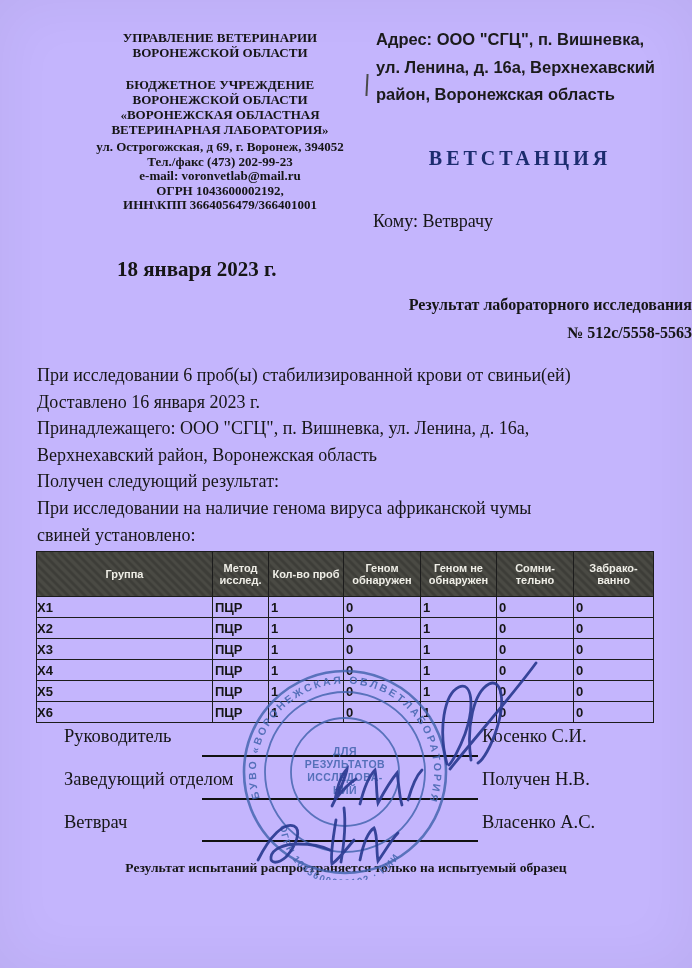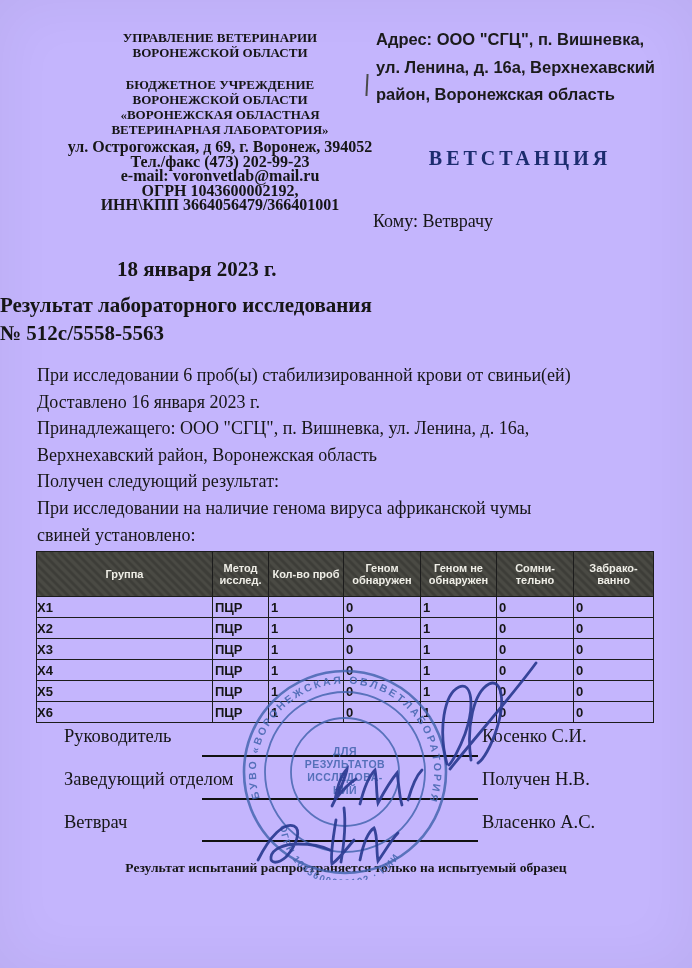--- a/index.html
+++ b/index.html
@@ -8,35 +8,35 @@
     background:#c4b5fd;overflow:hidden;color:#161616;
     font-family:"Liberation Serif",serif;
     box-shadow:inset 0 0 60px rgba(0,0,0,0.05);
   }
   .pre{white-space:pre-line;}
 
   
   .lh-left{position:absolute;left:60px;top:30px;width:320px;text-align:center;
     font-weight:700;font-size:13px;line-height:15px;}
   .lh-left .institution{margin-top:17px;}
-  .lh-left .contacts{margin-top:3px;font-size:16px;line-height:14.6px;}
+  .lh-left .contacts{margin-top:3px;font-size:13px;line-height:14.6px;}
 
   
   .lh-right{position:absolute;left:376px;top:26px;width:288px;
     font-family:"Liberation Sans",sans-serif;font-weight:700;
     font-size:16.5px;line-height:27.5px;color:#1b1b1b;}
   .vetstation{position:absolute;left:376px;top:147px;width:288px;text-align:center;
     font-weight:700;font-size:20px;letter-spacing:4px;color:#1c2c6e;
     font-family:"Liberation Serif",serif;transform:scaleY(1.06);}
   .komu{position:absolute;left:373px;top:211px;font-size:18px;}
 
   .doc-date{position:absolute;left:117px;top:257px;font-size:21px;font-weight:700;}
 
-  .doc-title{position:absolute;left:0;top:291px;width:692px;text-align:left;
-    font-size:21px;font-weight:700;line-height:28px;}
+  .doc-title{position:absolute;left:0;top:291px;width:692px;text-align:right;
+    font-size:16px;font-weight:700;line-height:28px;}
 
   .body-text{position:absolute;left:37px;top:362px;width:616px;
     font-size:18px;line-height:26.6px;}
   .body-text p{margin:0;}
 
   
   .results{position:absolute;left:36px;top:551px;width:617px;
     border-collapse:collapse;table-layout:fixed;
     font-family:"Liberation Sans",sans-serif;}
   .results th,.results td{border:1.6px solid #1c1c1c;overflow:hidden;}

